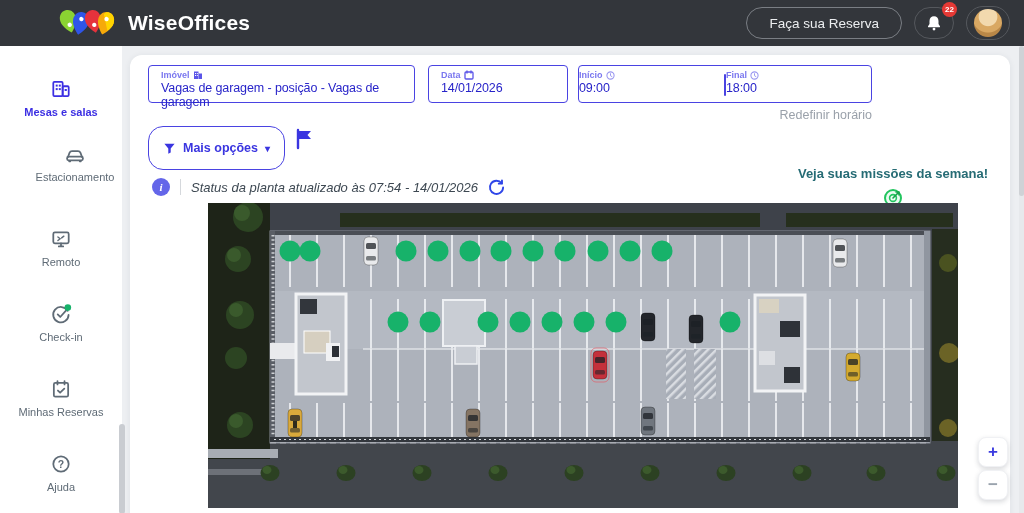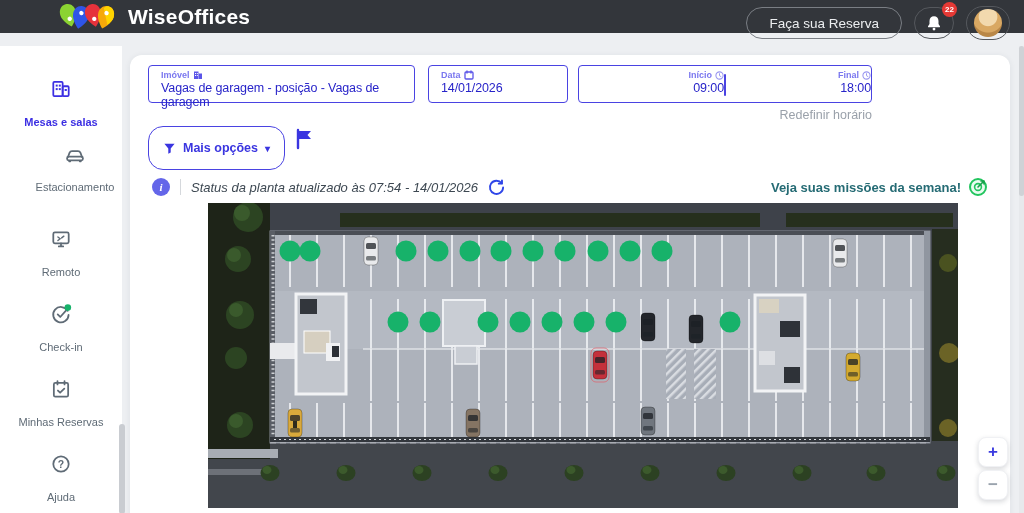--- a/index.html
+++ b/index.html
@@ -1,77 +1,77 @@
 <!DOCTYPE html>
 <html><head>
 <meta charset="utf-8">
 <style>
   * { margin:0; padding:0; box-sizing:border-box; }
   html,body { width:1024px; height:513px; overflow:hidden;
     font-family:"Liberation Sans", sans-serif; background:#edeff2; }
 
   
-  .topbar { position:absolute; left:0; top:0; width:1024px; height:33px;
+  .topbar { position:absolute; left:0; top:0; width:1024px; height:46px;
     background:#33363b; display:flex; align-items:center; z-index:30; }
   .brand { display:flex; align-items:center; gap:8px; margin-left:58px; }
   .brand-name { color:#fff; font-size:21px; font-weight:bold; letter-spacing:.2px; }
   .topbar-right { position:absolute; right:14px; top:0; height:46px; display:flex; align-items:center; gap:12px; }
   .reserve-btn { height:32px; padding:7px 22px; border-radius:17px; border:1px solid #7a7e84;
     background:transparent; color:#eceef0; font-size:13.5px; font-family:inherit; cursor:pointer; }
   .bell-wrap { position:relative; width:40px; height:32px; border:1px solid #55585d; border-radius:17px;
     display:flex; align-items:center; justify-content:center; cursor:pointer; }
   .badge { position:absolute; top:-6px; right:-4px; min-width:15px; height:15px; padding:0 3px;
     background:#e53935; border-radius:8px; color:#fff; font-size:8px; font-weight:bold;
     display:flex; align-items:center; justify-content:center; }
   .avatar-wrap { width:44px; height:34px; border:1px solid #55585d; border-radius:17px;
     display:flex; align-items:center; justify-content:center; cursor:pointer; }
   .avatar { width:28px; height:28px; border-radius:50%;
     background:radial-gradient(circle at 50% 28%, #f2d9ae 0 36%, #d9a863 40% 62%, #b98747 66% 100%); }
 
   
   .sidebar { position:absolute; left:0; top:46px; width:122px; height:467px; background:#fff; z-index:20; }
   .side-item { position:absolute; left:0; width:122px; display:flex; flex-direction:column;
-    align-items:center; gap:16px; color:#5f6b76; cursor:pointer; }
+    align-items:center; gap:6px; color:#5f6b76; cursor:pointer; }
   .side-item .lbl { font-size:11px; }
   .side-item.active { color:#3c2fe3; }
   .side-item.active .lbl { font-weight:bold; color:#3c2fe3; }
   .sb-scroll { position:absolute; left:119px; top:378px; width:6px; height:90px;
     background:#c9ccd1; border-radius:3px; }
 
   
   .main-bg { position:absolute; left:122px; top:46px; width:902px; height:467px; background:#edeff2; }
   .card { position:absolute; left:130px; top:55px; width:880px; height:470px; background:#fff;
     border-radius:12px; box-shadow:0 1px 6px rgba(40,45,60,.08); }
 
   .field { position:absolute; height:38px; border:1.6px solid #4a43e2; border-radius:4px;
     background:#fff; padding:4px 12px 0 12px; cursor:pointer; }
   .field .f-label { font-size:9px; color:#7a77ef; font-weight:bold; display:flex; align-items:center; gap:3px; }
   .field .f-value { font-size:12.5px; font-weight:normal; color:#2824c9; margin-top:1px; letter-spacing:-.1px; }
   .fld-imovel { left:18px; top:10px; width:267px; }
   .fld-data  { left:298px; top:10px; width:140px; }
   .fld-time  { left:448px; top:10px; width:294px; display:flex; padding:4px 0 0 0; }
-  .time-half { flex:1; display:flex; flex-direction:column; align-items:flex-end; }
+  .time-half { flex:1; display:flex; flex-direction:column; align-items:flex-start; }
   .time-div { width:2px; height:22px; background:#4a43e2; border-radius:1px; margin-top:4px; }
   .reset-link { position:absolute; left:560px; top:53px; width:182px; text-align:right;
     font-size:12.5px; color:#9aa1aa; cursor:pointer; }
 
   .more-btn { position:absolute; left:18px; top:71px; height:44px; padding:0 14px; border-radius:15px;
     border:1.6px solid #4a43e2; background:#fff; color:#3a35e0; font-size:12.5px; font-weight:bold;
     display:flex; align-items:center; gap:7px; cursor:pointer; font-family:inherit; }
   .flag-btn { position:absolute; left:163px; top:72px; width:24px; height:24px; cursor:pointer; }
 
   .status-row { position:absolute; left:22px; top:120px; width:836px; height:24px;
     display:flex; align-items:center; }
   .info-dot { width:18px; height:18px; border-radius:50%; background:#6466e9; color:#fff;
     display:flex; align-items:center; justify-content:center;
     font-family:"Liberation Serif", serif; font-style:italic; font-weight:bold; font-size:11px; }
   .status-div { width:1px; height:16px; background:#d5d8dc; margin:0 10px; }
   .status-text { font-size:13px; font-style:italic; color:#3d4852; }
   .refresh-ic { margin-left:10px; cursor:pointer; }
-  .missions { margin-left:auto; display:flex; align-items:center; gap:7px; cursor:pointer; }
+  .missions { margin-left:auto; display:flex; align-items:center; gap:7px; cursor:pointer;flex-direction:column; }
   .missions span { font-size:13px; color:#256b74; font-weight:bold; }
 
   .map-wrap { position:absolute; left:78px; top:148px; width:750px; height:305px; overflow:hidden; }
 
   .zoom-btn { position:absolute; left:848px; width:30px; height:30px; background:#fff; border:1px solid #f0f1f4;
     border-radius:8px; box-shadow:0 2px 5px rgba(40,45,60,.18); font-size:17px; font-weight:bold;
     display:flex; align-items:center; justify-content:center; cursor:pointer; font-family:inherit; }
   .zoom-in  { top:382px; color:#3b3be0; }
   .zoom-out { top:415px; color:#9aa3ad; }
 

